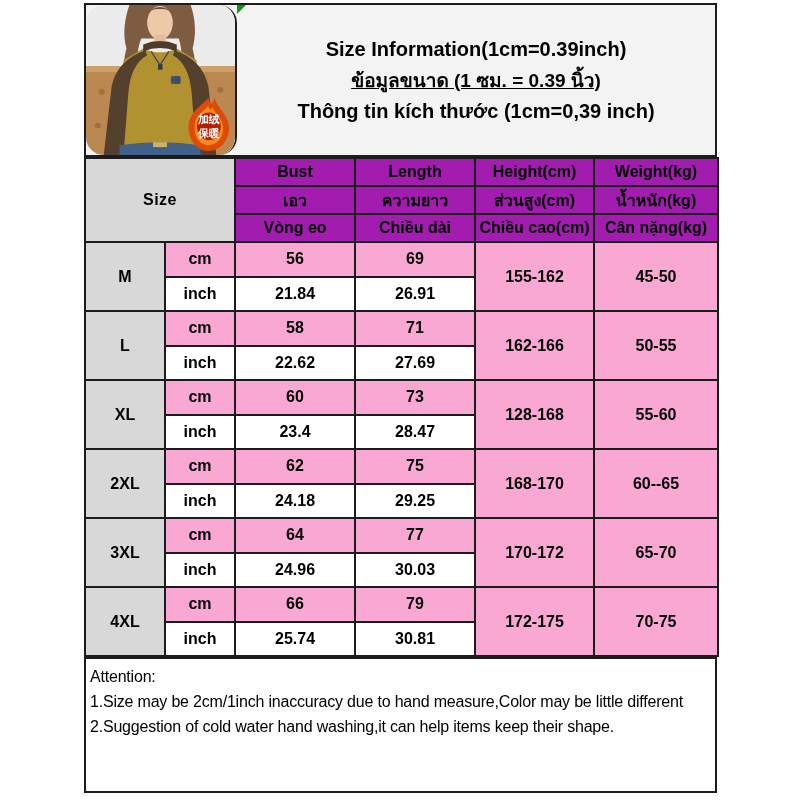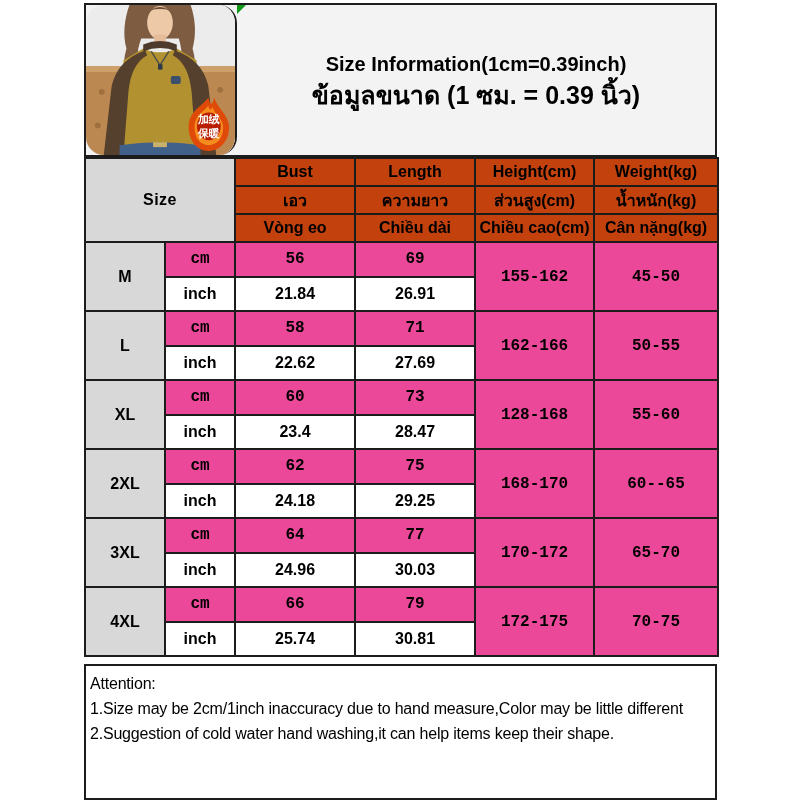--- a/index.html
+++ b/index.html
@@ -13,41 +13,41 @@
 
   
   .top{display:flex;border:2px solid #1c1c1c;height:150px;background:#f3f3f3;}
   .photo{width:149px;height:150px;border-right:2px solid #1c1c1c;flex:0 0 auto;overflow:hidden;border-radius:18px;}
   .photo svg{display:block;}
   .title-cell{
     flex:1;position:relative;display:flex;flex-direction:column;
     justify-content:center;align-items:center;background:#f3f3f3;
   }
   .t-line{font-weight:bold;color:#000;line-height:31px;font-size:20px;white-space:nowrap;}
-  .t-line.th{font-size:25px;}
+  .t-line.th{font-size:19px;text-decoration:underline;}
   .flag{position:absolute;left:0;top:0;width:0;height:0;
     border-top:9px solid #0d9a1a;border-right:9px solid transparent;}
 
   
   table.size{border-collapse:collapse;width:633px;table-layout:fixed;}
   table.size td{
     border:2px solid #1c1c1c;text-align:center;vertical-align:middle;
     font-weight:bold;font-size:16px;color:#000;padding:0;overflow:hidden;
   }
   tr.hr{height:28px;}
   tr.dr{height:34.5px;}
-  .g{background:#ec4899;font-family:Liberation Mono, monospace;}
+  .g{background:#f9a8d4;}
   .w{background:#ffffff;margin-left:44px;}
-  .hc{background:#c2410c;}
+  .hc{background:#a21caf;}
   .size-head{background:#d8d8d8;font-size:30px;letter-spacing:0.5px;}
   .size-cell{background:#d8d8d8;font-size:17px;}
 
   
   .attention{
-    margin-top:7px;border:2px solid #1c1c1c;height:127px;background:#ffffff;
+    margin-top:0;border:2px solid #1c1c1c;height:127px;background:#ffffff;
     padding:5px 0 0 4px;color:#000;font-size:16px;line-height:25px;
   }
   .att-line{white-space:nowrap;overflow:hidden;letter-spacing:-0.2px;}
 </style>
 </head>
 <body>
 
 <div class="sheet">
   <div class="content">
 
@@ -91,20 +91,21 @@
             <ellipse cx="26.5" cy="29" rx="12" ry="14" fill="#b81e00"></ellipse>
             <text x="26.5" y="26" text-anchor="middle" font-size="11" font-weight="bold" fill="#ffffff">加绒</text>
             <text x="26.5" y="40" text-anchor="middle" font-size="11" font-weight="bold" fill="#ffffff">保暖</text>
           </g>
         </svg>
       </div>
       <div class="title-cell">
         <div class="flag"></div>
         <div class="t-line">Size Information(1cm=0.39inch)</div>
         <div class="t-line th">ข้อมูลขนาด (1 ซม. = 0.39 นิ้ว)</div>
+        <div class="t-line">Thông tin kích thước (1cm=0,39 inch)</div>
       </div>
     </div>
 
     <table class="size">
       <colgroup>
         <col style="width:80px">
           <col style="width:70px">
           <col style="width:120px">
         <col style="width:120px">
           <col style="width:119px">

